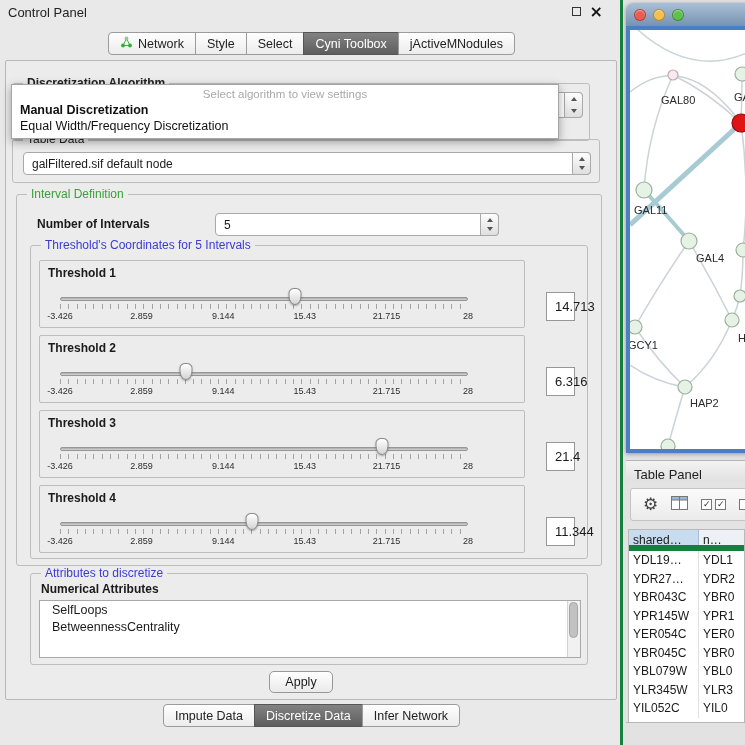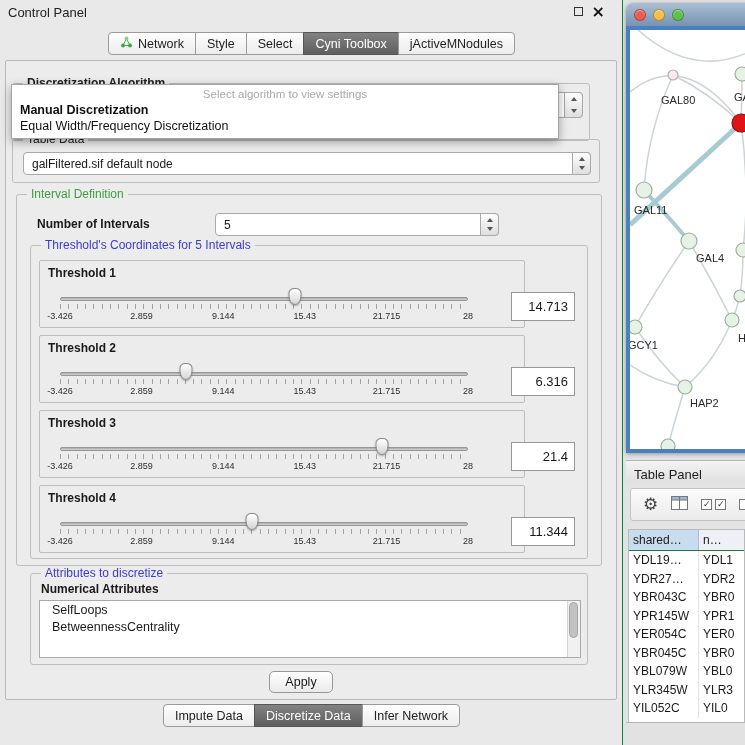--- a/index.html
+++ b/index.html
@@ -6,21 +6,21 @@
   html,body { width:745px; height:745px; }
   body {
     font-family:"Liberation Sans","DejaVu Sans",sans-serif;
     background:#e2e2e2; position:relative; overflow:hidden;
     font-size:12px; color:#1a1a1a;
   }
   .uni { font-family:"DejaVu Sans","Liberation Sans",sans-serif; }
 
   
   .control-panel { position:absolute; left:0; top:0; width:623px; height:745px;
-    background:#e9e9e9; border-right:1px solid #15803d; }
+    background:#e9e9e9; border-right:3px solid #15803d; }
   .cp-title { position:absolute; left:8px; top:5px; font-size:13px; color:#222; }
   .cp-winbtns { position:absolute; right:17px; top:6px; display:flex; gap:9px; align-items:center; }
   .float-box { width:9px; height:9px; border:1.5px solid #333; background:transparent; }
   .close-x { font-size:16px; font-weight:bold; color:#111; line-height:11px; }
 
   .tabbar { position:absolute; left:0; width:623px; display:flex; justify-content:center; }
   .tabbar.top { top:32px; }
   .tabbar.bottom { top:704px; }
   .tab { display:flex; align-items:center; gap:5px; padding:0 11px; font-size:12.5px;
     background:linear-gradient(#fefefe,#ececec); border:1px solid #9b9b9b; margin-left:-1px;
@@ -74,22 +74,22 @@
   .th-slider { position:absolute; left:20px; top:24px; width:408px; height:40px; }
   .th-track { position:absolute; left:0; right:0; top:12px; height:4px;
     background:linear-gradient(#ababab,#d6d6d6); border:1px solid #969696; border-radius:2px; }
   .th-ticks { position:absolute; left:0; right:0; top:19px; height:5px;
     background:repeating-linear-gradient(to right,#a3a3a3 0 1px,transparent 1px 2.04%); }
   .th-scale { position:absolute; left:0; right:0; top:26px; height:11px; }
   .th-scale span { position:absolute; transform:translateX(-50%); font-size:9px; color:#2c2c2c; top:0; }
   .th-thumb { position:absolute; top:3px; width:13px; height:17px; transform:translateX(-50%);
     background:linear-gradient(#ffffff,#d4d4d4); border:1px solid #8b8b8b;
     border-radius:7px 7px 8px 8px / 6px 6px 11px 11px; box-shadow:0 1px 2px rgba(0,0,0,.3); }
-  .th-value { position:absolute; right:6px; top:32px; width:64px; height:29px; background:#fff;
-    border:1px solid #979797; font-size:13px; text-align:right; padding:6px 6px 0 2px; }
+  .th-value { position:absolute; right:6px; top:32px; width:29px; height:29px; background:#fff;
+    border:1px solid #979797; font-size:13px; text-align:right; padding:6px 6px 0 8px; }
 
   .attr-group { left:24px; top:512px; width:558px; height:92px; }
   .attr-heading { position:absolute; left:10px; top:8px; font-weight:bold; font-size:12px; }
   .attr-list { position:absolute; left:8px; top:26px; width:542px; height:58px;
     background:#fff; border:1px solid #a9a9a9; overflow:hidden; }
   .attr-item { font-size:12.5px; padding:2px 0 1px 12px; white-space:nowrap; }
   .attr-scroll { position:absolute; right:0; top:0; bottom:0; width:13px;
     background:#f1f1f1; border-left:1px solid #d4d4d4; }
   .attr-thumb { position:absolute; left:1px; top:1px; width:9px; height:36px;
     background:#c2c2c2; border:1px solid #a6a6a6; border-radius:5px; }
@@ -118,21 +118,21 @@
   .tp-toolbar { position:absolute; left:4px; top:6px; width:132px; height:33px;
     background:linear-gradient(#fbfbfb,#ebebeb); border:1px solid #c3c3c3; border-radius:3px;
     display:flex; align-items:center; gap:13px; padding-left:12px; }
   .gear { font-size:17px; color:#444; line-height:17px; }
   .cols-icon { display:inline-block; }
   .chk-pair { display:flex; gap:3px; }
   .chk { width:11px; height:11px; border:1px solid #777; background:#fff; font-size:9px;
     line-height:9px; text-align:center; color:#333; }
   .tp-table { position:absolute; left:2px; top:47px; width:117px; height:194px;
     background:#fff; border:1px solid #b9b9b9; overflow:hidden; }
-  .tp-thead { display:flex; height:21px; border-bottom:1px solid #15803d; }
+  .tp-thead { display:flex; height:21px; border-bottom:6px solid #15803d; }
   .tp-th { font-size:12px; padding:3px 0 0 4px; overflow:hidden; white-space:nowrap; }
   .tp-th.c0 { width:70px; background:var(--table-header-selected,#c8dcf0); border-right:1px solid #a9bed2; }
   .tp-th.c1 { flex:1; background:#edf1f5; }
   .tp-row { display:flex; height:18.5px; }
   .tp-td { font-size:12px; padding:2px 0 0 4px; overflow:hidden; white-space:nowrap; }
   .tp-td.c0 { width:70px; border-right:1px solid #e2e2e2; }
 </style>
 </head>
 <body>
 

